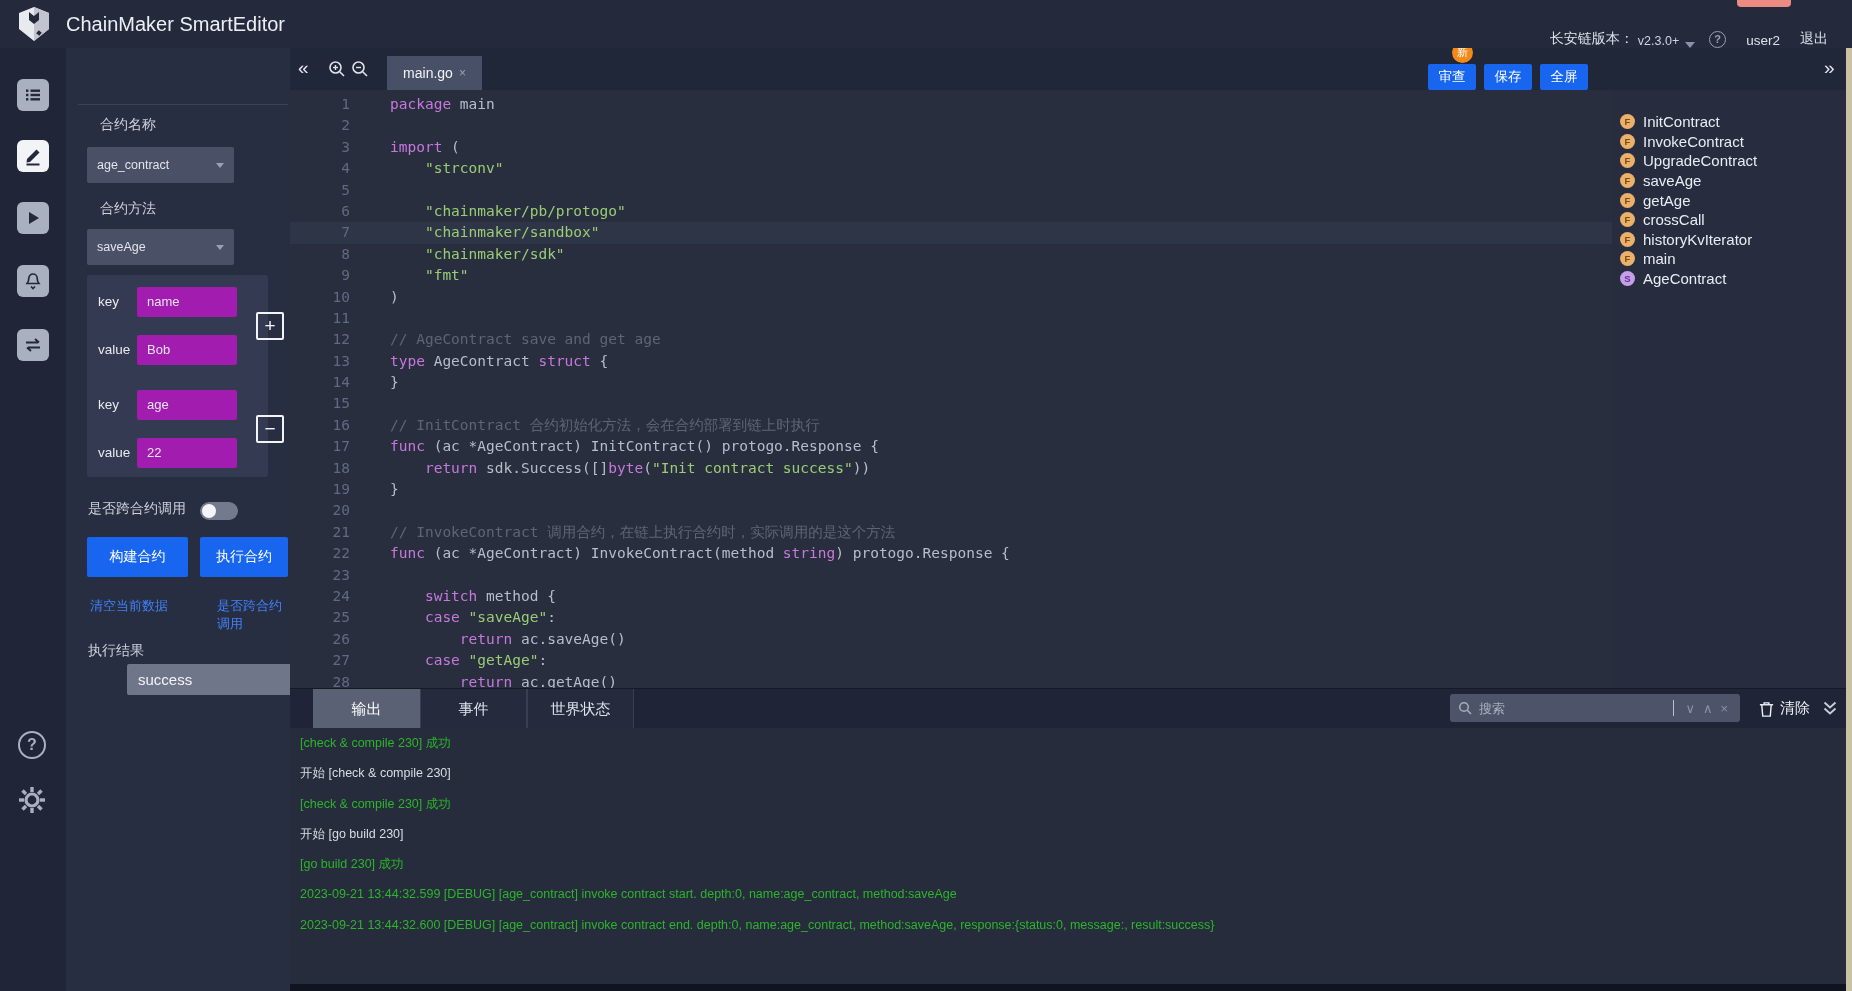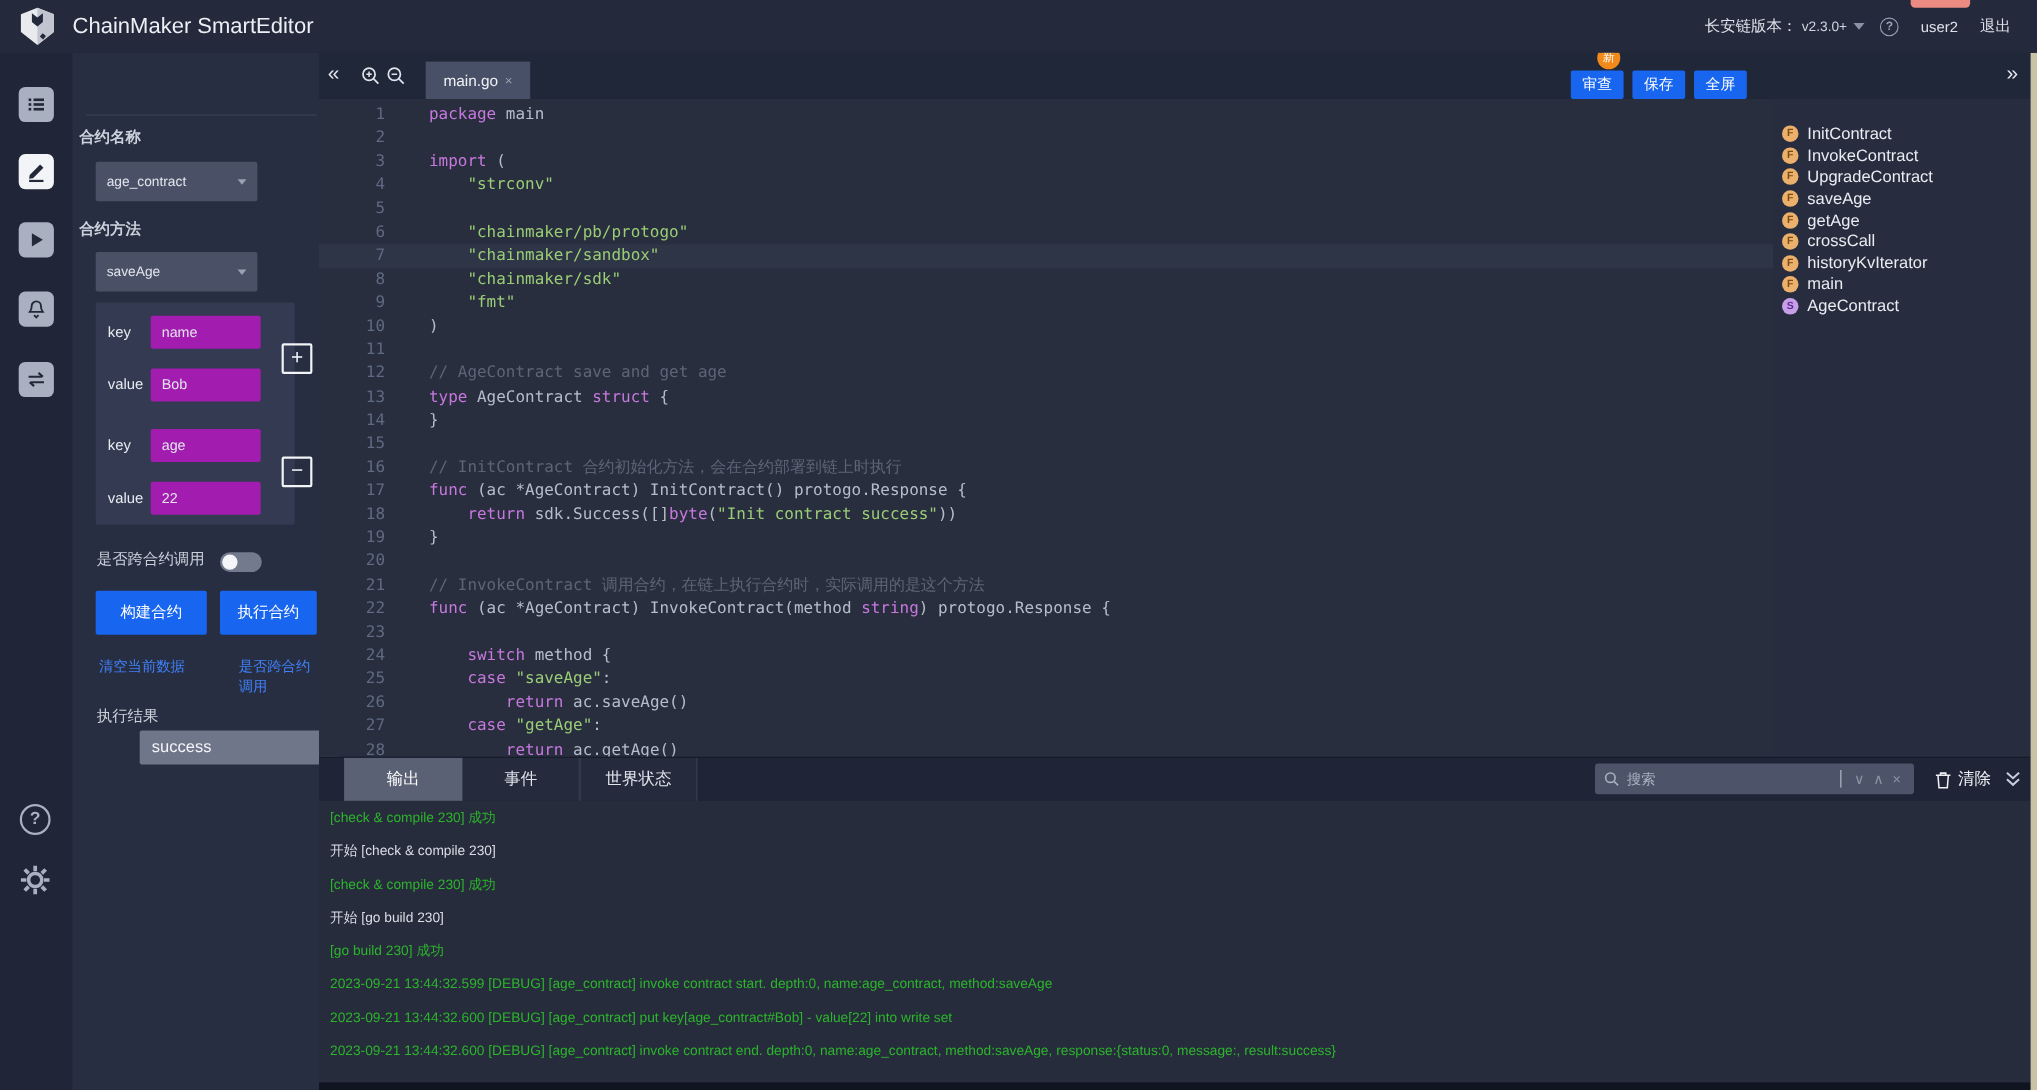--- a/index.html
+++ b/index.html
@@ -4,21 +4,21 @@
 <style>
   * { margin:0; padding:0; box-sizing:border-box; }
   html,body { background:#10141d; }
   #app { position:relative; width:1852px; height:991px; overflow:hidden;
          background:#272d3e; font-family:"Liberation Sans", sans-serif; }
 
   
   .header { position:absolute; left:0; top:0; width:1852px; height:48px; background:#242a3c; z-index:5; }
   .logo { position:absolute; left:16px; top:6px; width:36px; height:36px; }
   .app-title { position:absolute; left:66px; top:0; height:48px; line-height:48px; font-size:20px; color:#edeff4; }
-  .header-right { position:absolute; right:24px; top:0; height:48px; display:flex; align-items:center; }
+  .header-right { position:absolute; right:24px; top:0; height:48px; display:flex; align-items:flex-end; }
   .ver-label { font-size:14px; color:#dde1e9; }
   .ver-value { font-size:12.5px; color:#cfd4de; margin-left:4px; }
   .ver-caret { width:0; height:0; border-left:5px solid transparent; border-right:5px solid transparent;
                border-top:6px solid #8a92a6; margin-left:6px; }
   .help-circle { width:17px; height:17px; border:1.5px solid #99a1b3; border-radius:50%; color:#99a1b3;
                  font-size:11px; line-height:14px; text-align:center; margin-left:14px; font-weight:bold; }
   .username { font-size:13.5px; color:#dde1e9; margin-left:20px; }
   .logout { font-size:14px; color:#dde1e9; margin-left:20px; }
   .top-notch { position:absolute; left:1737px; top:0; width:54px; height:7px; background:#ec8b82;
                border-radius:0 0 4px 4px; z-index:6; }
@@ -28,21 +28,21 @@
   .rail-icon { position:absolute; left:17px; width:32px; height:32px; border-radius:6px; background:#a9b0c0;
                display:flex; align-items:center; justify-content:center; }
   .rail-icon.active { background:#f2f4f7; }
   .rail-help { position:absolute; left:18px; top:683px; width:28px; height:28px; border:2.5px solid #a9b0c0;
                border-radius:50%; color:#a9b0c0; font-size:16px; font-weight:bold; text-align:center; line-height:24px; }
   .rail-gear { position:absolute; left:17px; top:737px; }
 
   
   .left-panel { position:absolute; left:66px; top:48px; width:224px; height:943px; background:#272e41; }
   .lp-topline { position:absolute; left:12px; top:56px; width:210px; height:1px; background:#3b4356; }
-  .lp-label { position:absolute; left:6px; font-size:14px; color:#ccd1db;font-weight:bold; }
+  .lp-label { position:absolute; left:34px; font-size:14px; color:#ccd1db; }
   .lp-select { position:absolute; left:21px; width:147px; height:36px; background:#4a5166; border-radius:2px;
                display:flex; align-items:center; padding:0 10px; }
   .lp-select span.val { font-size:12.5px; color:#e2e5ec; flex:1; }
   .sel-caret { width:0; height:0; border-left:4.5px solid transparent; border-right:4.5px solid transparent;
                border-top:5.5px solid #9aa1b3; }
   .group-box { position:absolute; left:21px; top:227px; width:181px; height:202px; background:#333a51; border-radius:2px; }
   .kv-label { position:absolute; left:11px; height:30px; line-height:30px; font-size:13.5px; color:#e8ebf0; }
   .kv-input { position:absolute; left:50px; width:100px; height:30px; background:#a21caf; border-radius:2px;
               font-size:13px; color:#e3e6ec; line-height:30px; padding-left:10px; }
   .pm-btn { position:absolute; left:190px; width:28px; height:28px; border:2px solid #f2f4f8; border-radius:2px;
@@ -357,20 +357,19 @@
         <polyline points="2.5,7.5 8,12.5 13.5,7.5" fill="none" stroke="#c9cedd" stroke-width="1.8"></polyline>
       </svg>
     </div>
     <div class="logs">
         <div class="log-line log-green">[check &amp; compile 230] 成功</div>
         <div class="log-line log-white">开始 [check &amp; compile 230]</div>
         <div class="log-line log-green">[check &amp; compile 230] 成功</div>
         <div class="log-line log-white">开始 [go build 230]</div>
         <div class="log-line log-green">[go build 230] 成功</div>
         <div class="log-line log-green">2023-09-21 13:44:32.599 [DEBUG] [age_contract] invoke contract start. depth:0, name:age_contract, method:saveAge</div>
-        <div class="log-line log-green">2023-09-21 13:44:32.600 [DEBUG] [age_contract] put key[age_contract#Bob] - value[22] into write set</div>
         <div class="log-line log-green">2023-09-21 13:44:32.600 [DEBUG] [age_contract] invoke contract end. depth:0, name:age_contract, method:saveAge, response:{status:0, message:, result:success}</div>
       </div>
     <div class="console-strip"></div>
   </div>
 
   <div class="right-strip"></div>
 </div>
 
 </body></html>

